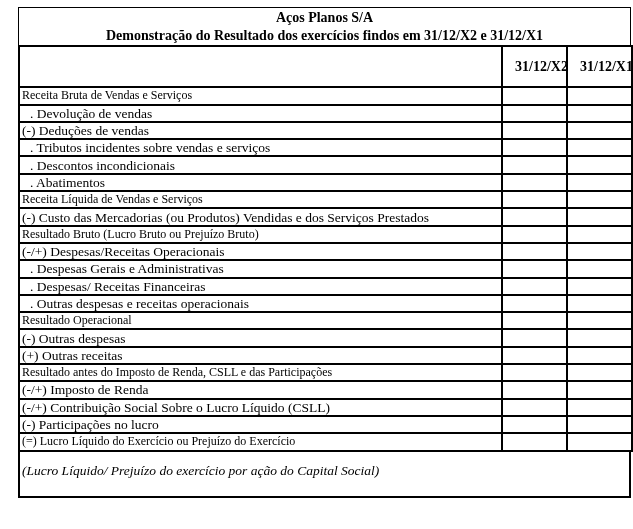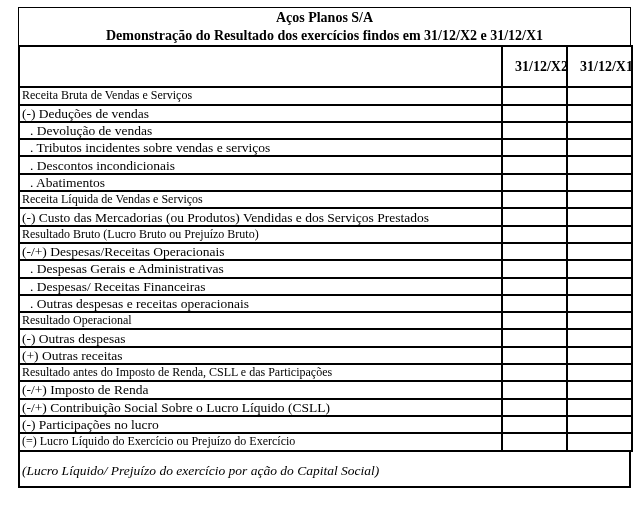--- a/index.html
+++ b/index.html
@@ -9,21 +9,21 @@
   .title-box { border: 1px solid #000; border-bottom: none; height: 38px; text-align: center;
                font-weight: bold; font-size: 14px; line-height: 18px; padding-top: 1px; box-sizing: border-box; }
   table { border-collapse: collapse; width: 613px; table-layout: fixed; }
   td { border: 2px solid #000; padding: 0 0 0 2px; height: 15.3px; font-size: 13.5px;
        line-height: 15px; white-space: nowrap; overflow: hidden; }
   col.c1 { width: 483px; } col.c2 { width: 65px; } col.c3 { width: 65px; }
   tr.head td { font-weight: bold; font-size: 14px; text-align: center; padding: 12px; }
   tr.bold td.label { font-weight: normal; font-size: 12px; }
   td.sub { padding-left: 10px; }
   td.num { padding: 0; }
-  .footer { border: 2px solid #000; border-top: none; height: 36px; box-sizing: border-box;
+  .footer { border: 2px solid #000; border-top: none; height: 46px; box-sizing: border-box;
             font-style: italic; font-size: 13.5px; padding: 11px 0 0 2px; }
 </style>
 </head>
 <body>
 
 <div class="sheet">
   <div class="title-box">
     <div>Aços Planos S/A</div>
     <div>Demonstração do Resultado dos exercícios findos em 31/12/X2 e 31/12/X1</div>
   </div>
@@ -38,26 +38,26 @@
         <td></td>
         <td>31/12/X2</td>
         <td>31/12/X1</td>
       </tr>
     <tr class="bold">
           <td class="label">Receita Bruta de Vendas e Serviços</td>
           <td class="num"></td>
           <td class="num"></td>
         </tr>
         <tr>
-          <td class="label">(-) Deduções de vendas</td>
+          <td class="label sub">. Devolução de vendas</td>
           <td class="num"></td>
           <td class="num"></td>
         </tr>
         <tr>
-          <td class="label sub">. Devolução de vendas</td>
+          <td class="label">(-) Deduções de vendas</td>
           <td class="num"></td>
           <td class="num"></td>
         </tr>
         <tr>
           <td class="label sub">. Tributos incidentes sobre vendas e serviços</td>
           <td class="num"></td>
           <td class="num"></td>
         </tr>
         <tr>
           <td class="label sub">. Descontos incondicionais</td>

